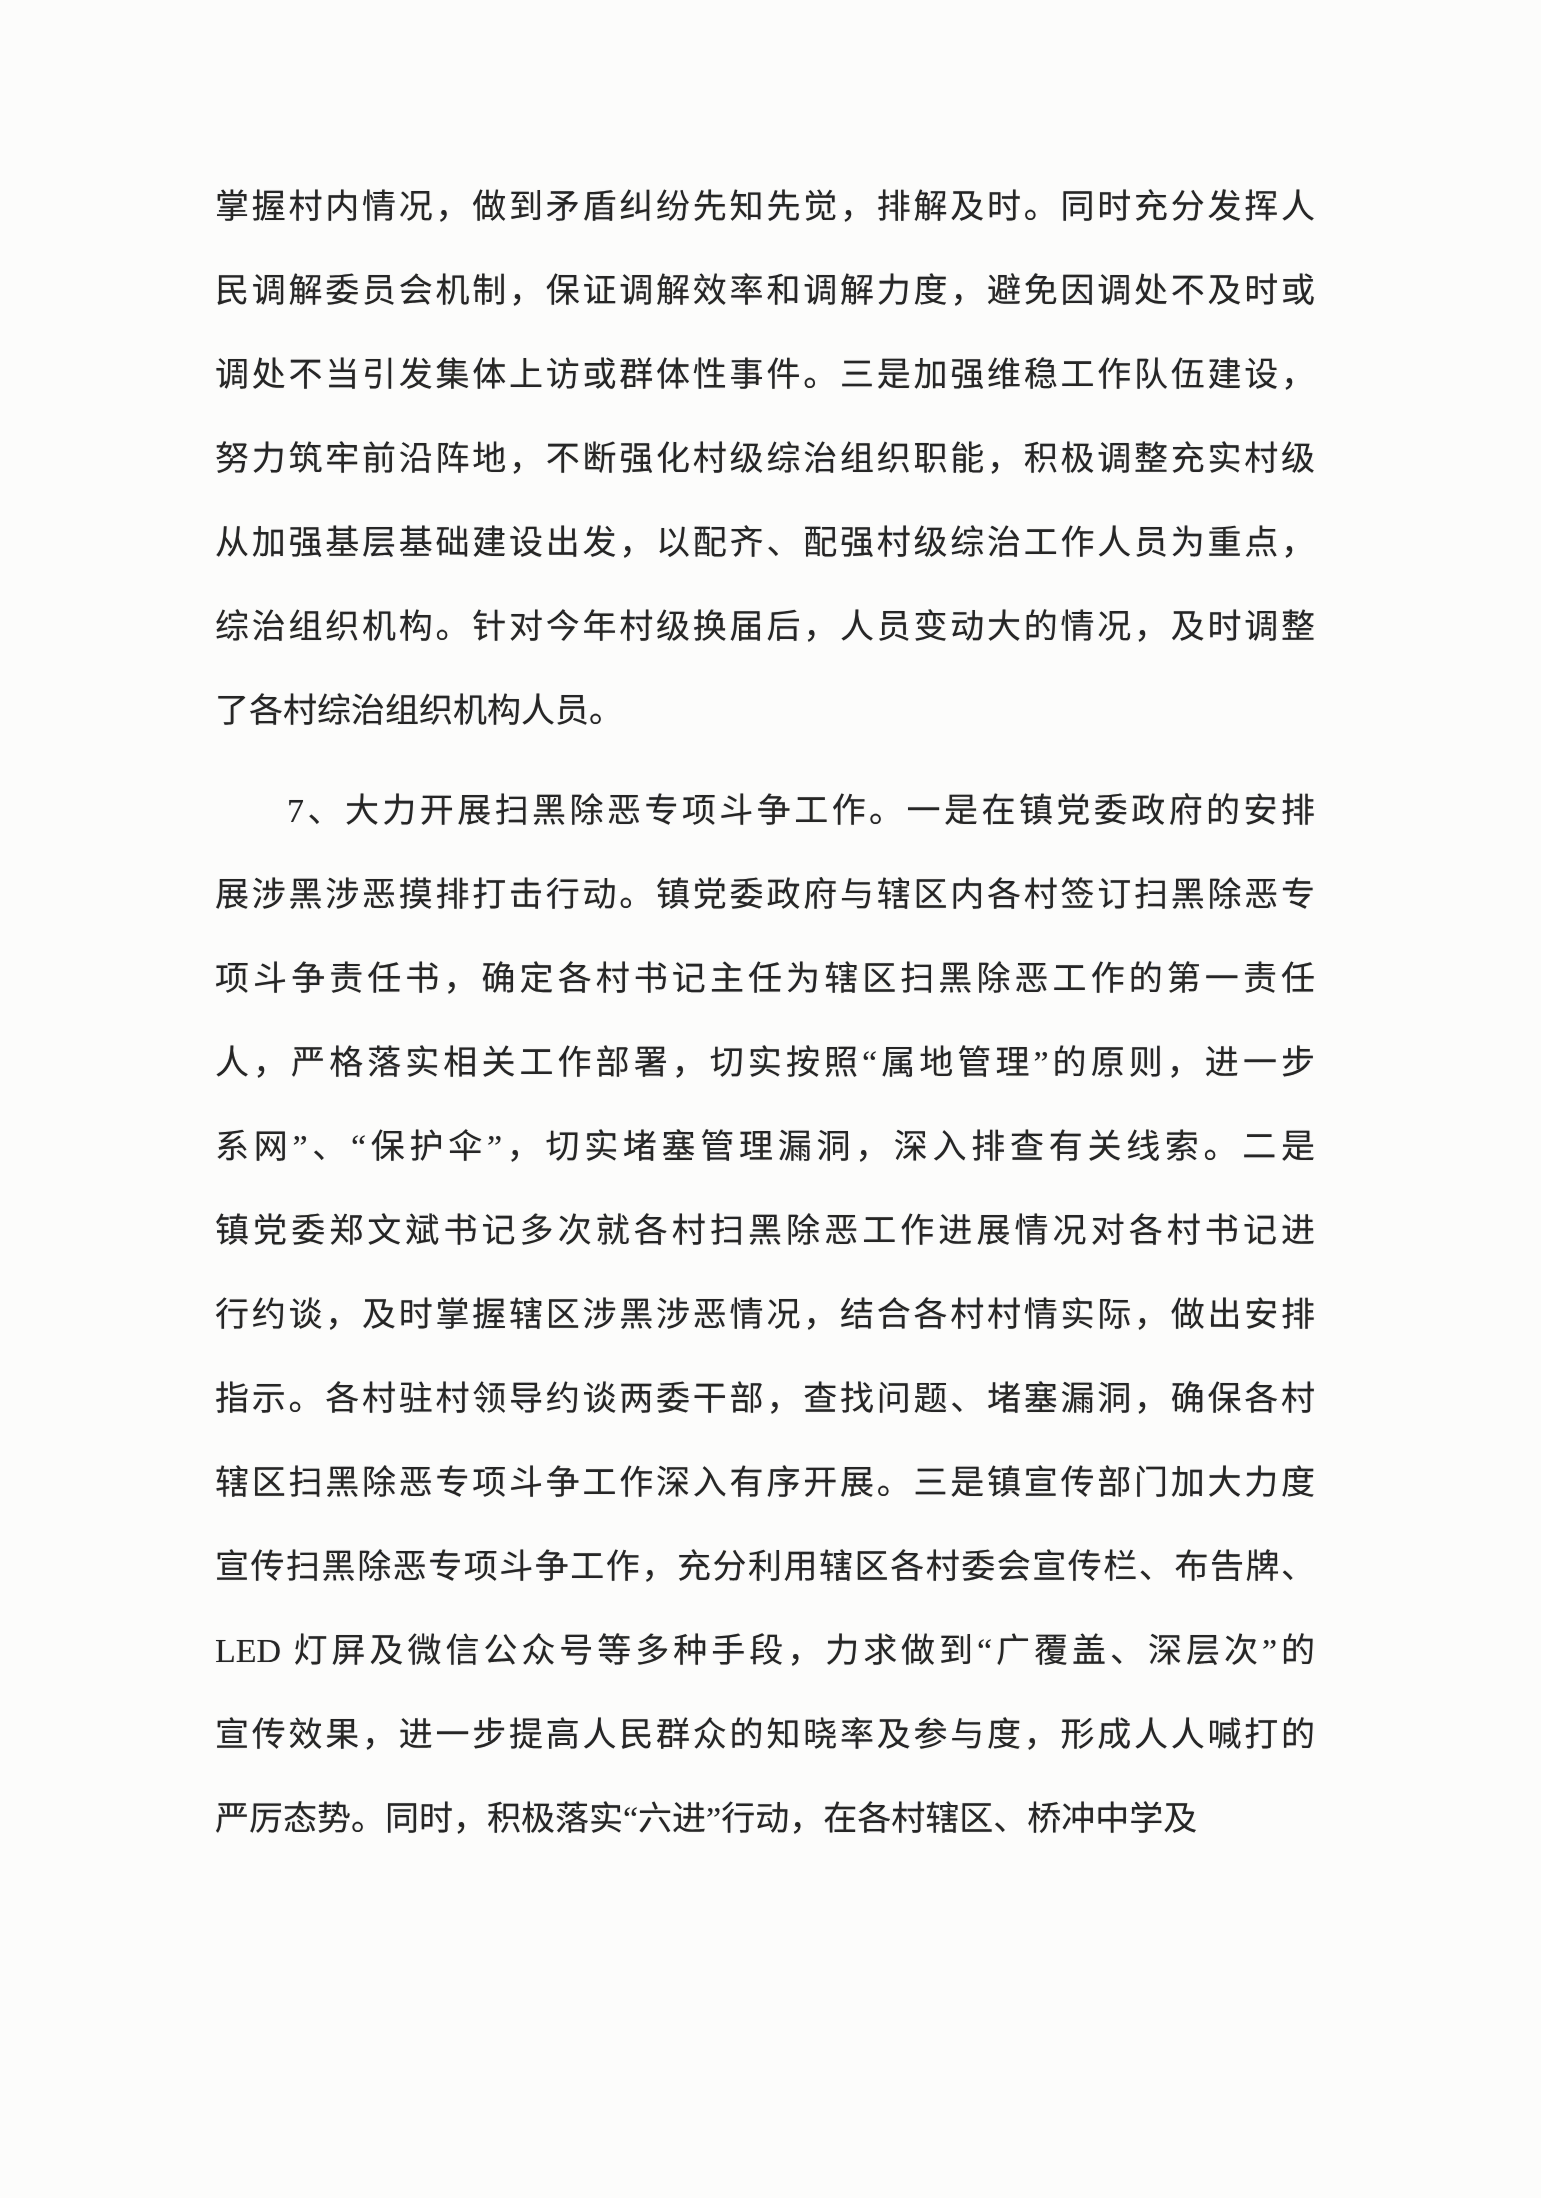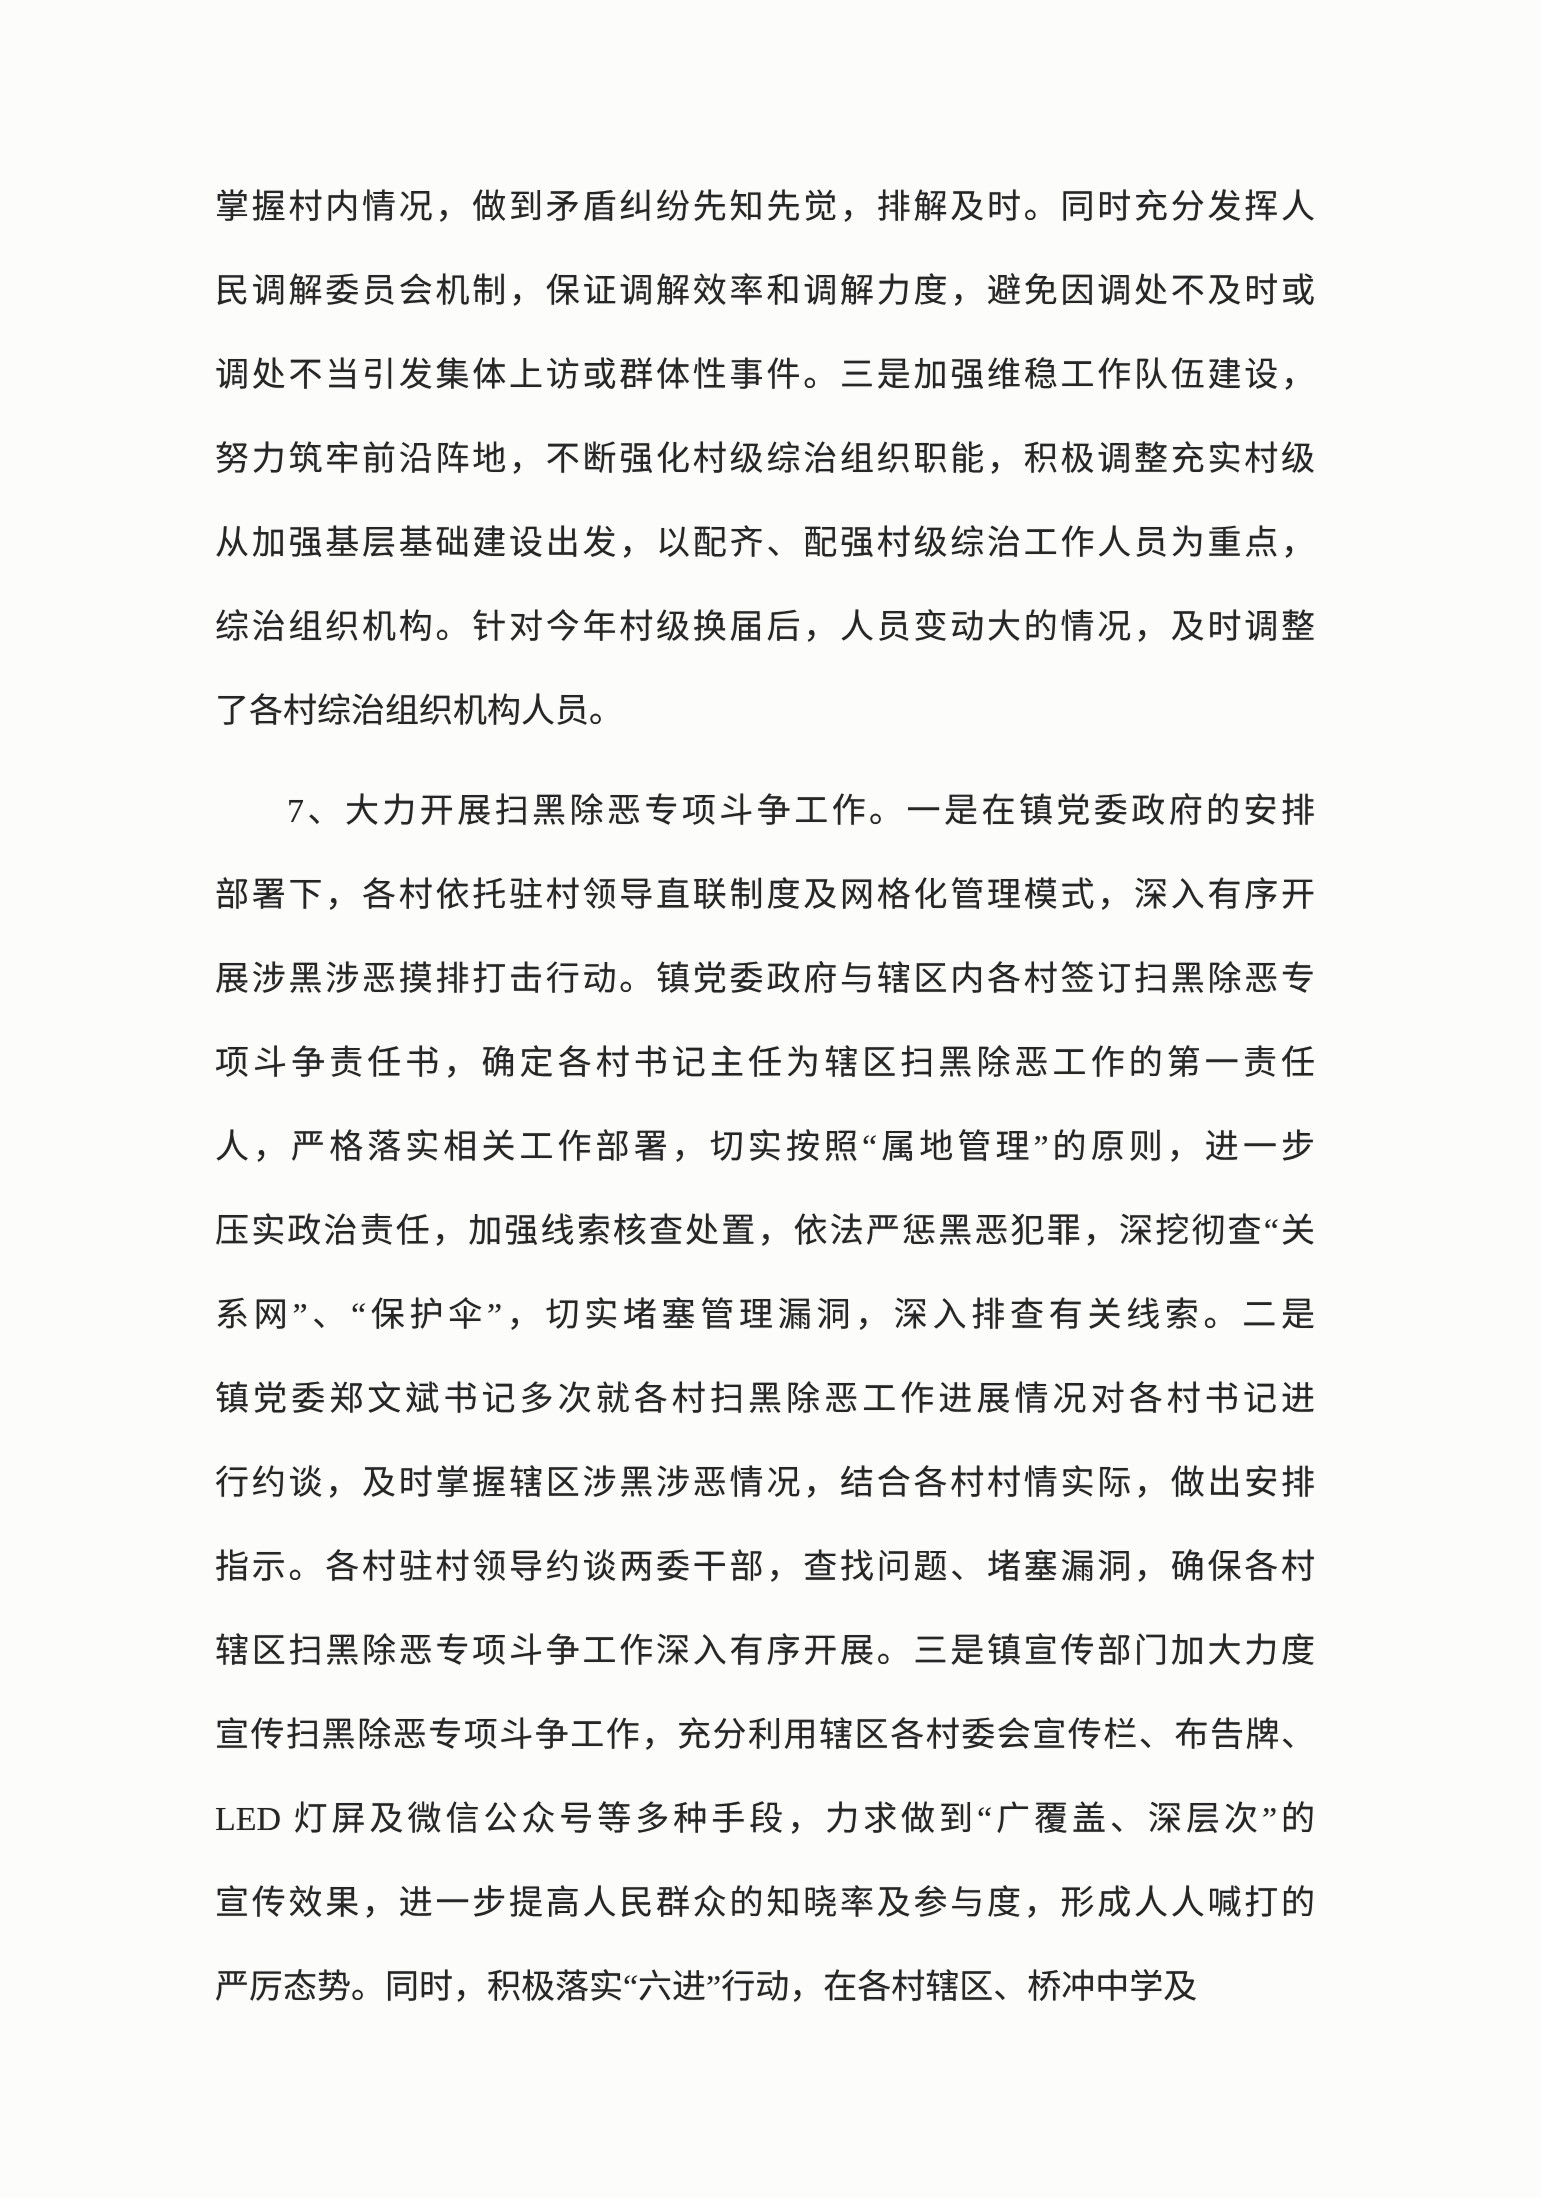--- a/index.html
+++ b/index.html
@@ -49,25 +49,23 @@
         <div class="text-line">掌握村内情况，做到矛盾纠纷先知先觉，排解及时。同时充分发挥人</div>
         <div class="text-line">民调解委员会机制，保证调解效率和调解力度，避免因调处不及时或</div>
         <div class="text-line">调处不当引发集体上访或群体性事件。三是加强维稳工作队伍建设，</div>
         <div class="text-line">努力筑牢前沿阵地，不断强化村级综治组织职能，积极调整充实村级</div>
         <div class="text-line">从加强基层基础建设出发，以配齐、配强村级综治工作人员为重点，</div>
         <div class="text-line">综治组织机构。针对今年村级换届后，人员变动大的情况，及时调整</div>
         <div class="text-line para-end">了各村综治组织机构人员。</div>
       </div>
       <div class="paragraph">
         <div class="text-line indent">7、大力开展扫黑除恶专项斗争工作。一是在镇党委政府的安排</div>
-        <div class="text-line">部署下，各村依托驻村领导直联制度及网格化管理模式，深入有序开</div>
         <div class="text-line">展涉黑涉恶摸排打击行动。镇党委政府与辖区内各村签订扫黑除恶专</div>
         <div class="text-line">项斗争责任书，确定各村书记主任为辖区扫黑除恶工作的第一责任</div>
         <div class="text-line">人，严格落实相关工作部署，切实按照“属地管理”的原则，进一步</div>
-        <div class="text-line">压实政治责任，加强线索核查处置，依法严惩黑恶犯罪，深挖彻查“关</div>
         <div class="text-line">系网”、“保护伞”，切实堵塞管理漏洞，深入排查有关线索。二是</div>
         <div class="text-line">镇党委郑文斌书记多次就各村扫黑除恶工作进展情况对各村书记进</div>
         <div class="text-line">行约谈，及时掌握辖区涉黑涉恶情况，结合各村村情实际，做出安排</div>
         <div class="text-line">指示。各村驻村领导约谈两委干部，查找问题、堵塞漏洞，确保各村</div>
         <div class="text-line">辖区扫黑除恶专项斗争工作深入有序开展。三是镇宣传部门加大力度</div>
         <div class="text-line">宣传扫黑除恶专项斗争工作，充分利用辖区各村委会宣传栏、布告牌、</div>
         <div class="text-line">LED 灯屏及微信公众号等多种手段，力求做到“广覆盖、深层次”的</div>
         <div class="text-line">宣传效果，进一步提高人民群众的知晓率及参与度，形成人人喊打的</div>
         <div class="text-line para-end">严厉态势。同时，积极落实“六进”行动，在各村辖区、桥冲中学及</div>
       </div>

